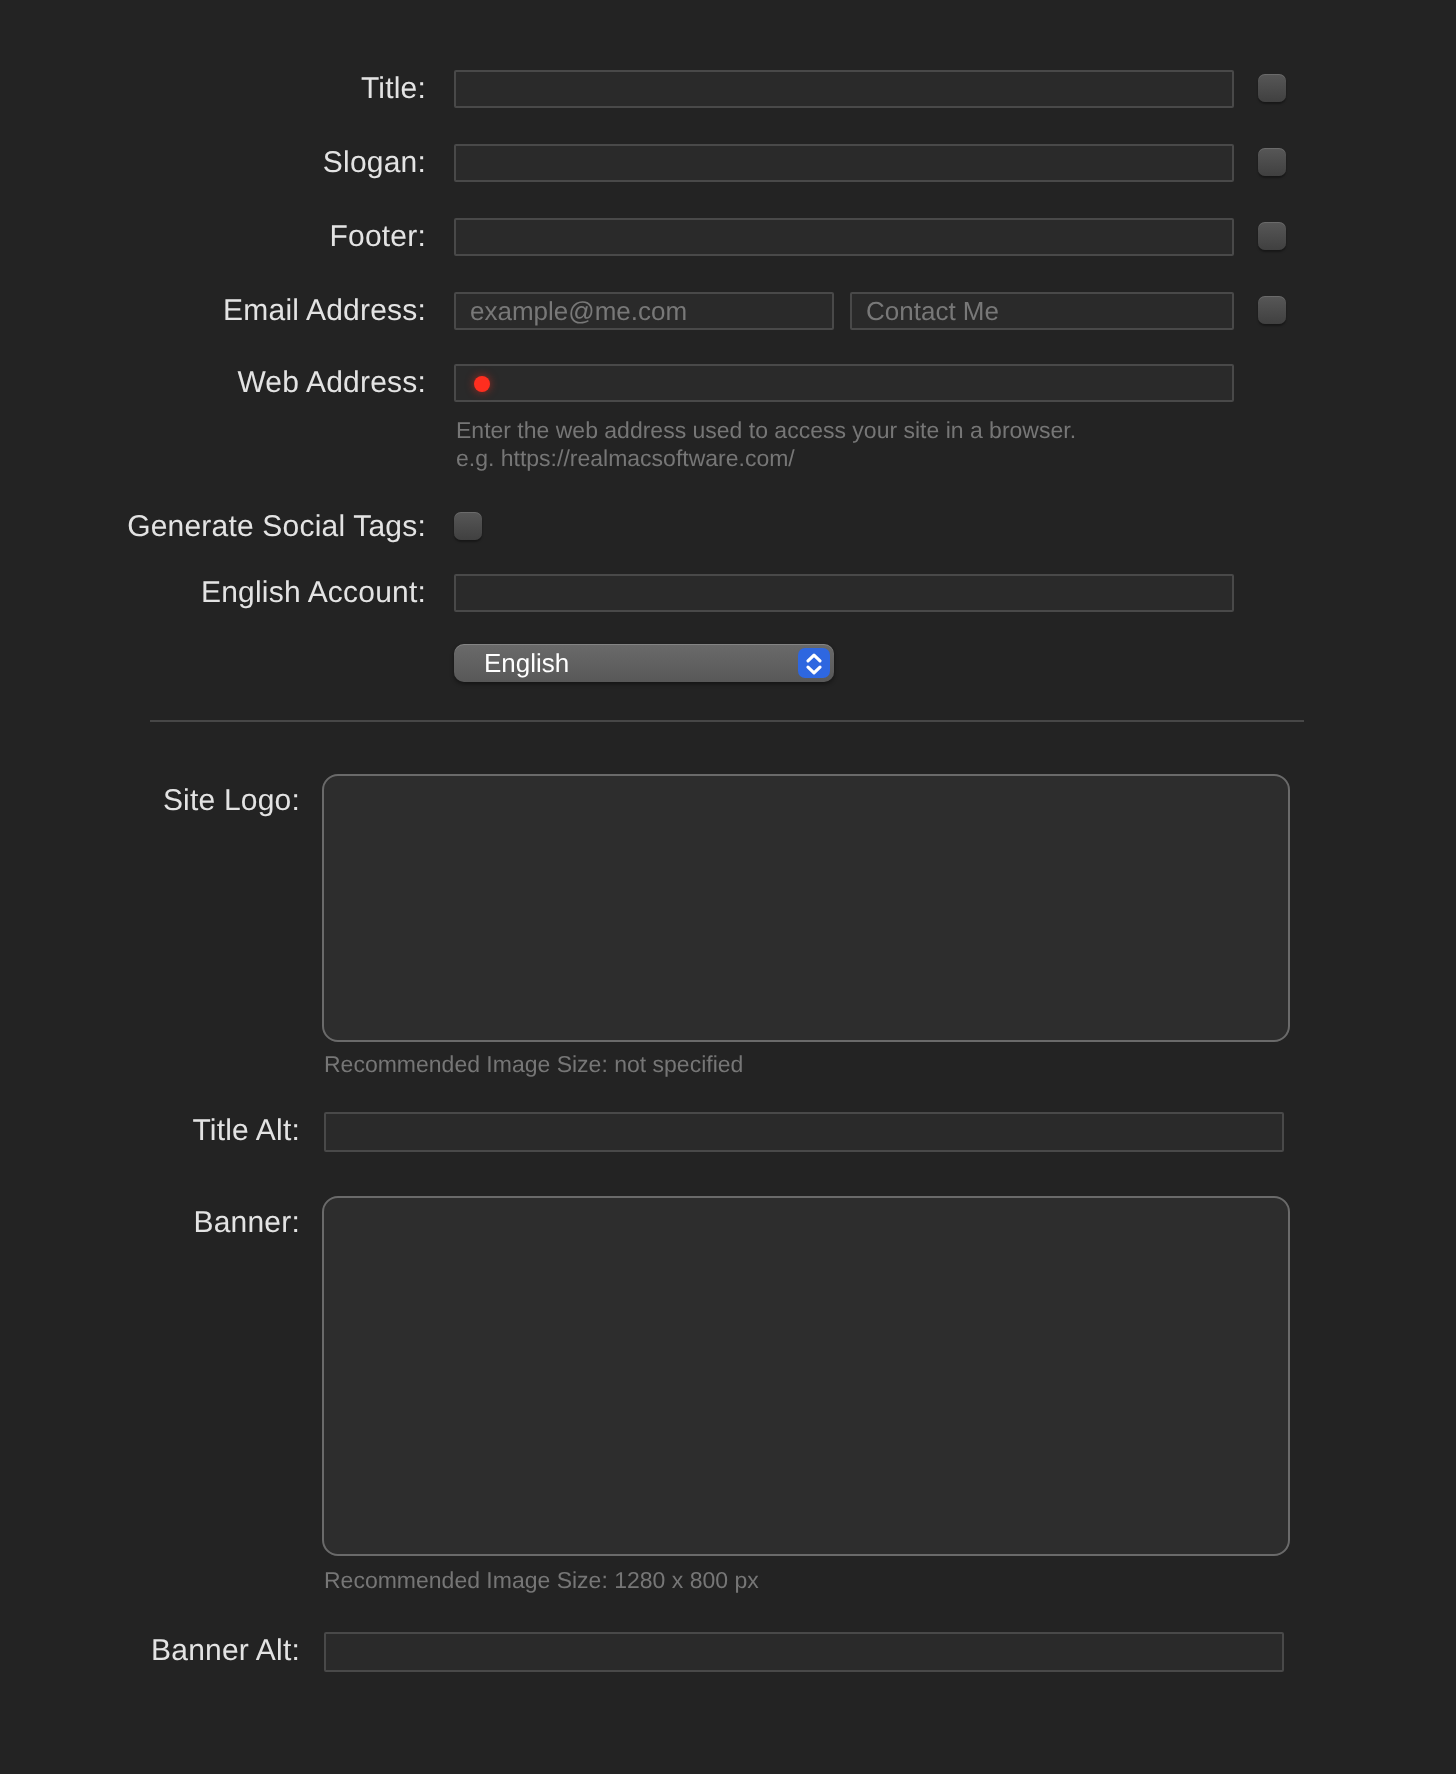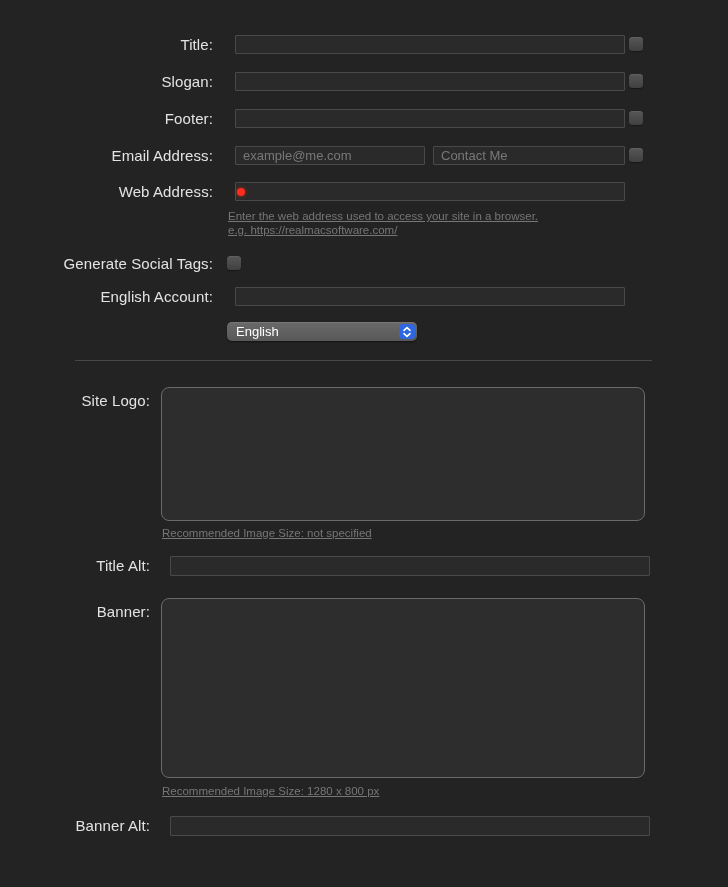--- a/index.html
+++ b/index.html
@@ -27,40 +27,38 @@
     position: absolute;
     height: 19px;
     background: #2a2a2a;
     border: 1px solid #494949;
     color: #dcdcdc;
     font-size: 13px;
     font-family: "Liberation Sans", sans-serif;
     padding: 0 7px;
     border-radius: 1px;
     outline: none;
-    margin-left: 8px;
   }
   .tf::placeholder { color: #787878; opacity: 1; }
   .tf2 { height: 20px; }
 
   .cb {
     position: absolute;
     width: 14px; height: 14px;
     border-radius: 3.5px;
     background: linear-gradient(180deg, #575757, #404040);
     box-shadow: inset 0 0.5px 0 rgba(255,255,255,0.12), 0 1px 1px rgba(0,0,0,0.35);
     cursor: default;
   }
 
   .helper {
     position: absolute;
     color: #767676;
     font-size: 11.5px;
     line-height: 14px;
-    text-decoration: underline;
   }
 
   .dot {
     position: absolute;
     left: 10px; top: 50%;
     width: 8px; height: 8px;
     margin-top: -4px;
     border-radius: 50%;
     background: #fe2e1f;
     box-shadow: 0 0 4px rgba(255,45,30,0.55);
@@ -75,21 +73,21 @@
     width: 190px; height: 19px;
     border-radius: 5px;
     background: linear-gradient(180deg, #6a6a6a, #585858);
     box-shadow: 0 1px 2px rgba(0,0,0,0.45), inset 0 0.5px 0 rgba(255,255,255,0.18);
     display: flex; align-items: center;
     cursor: default;
   }
   .popup-text {
     color: #ffffff;
     font-size: 13px;
-    padding-left: 9px;
+    padding-left: 15px;
     flex: 1;
     line-height: 19px;
   }
   .popup-stepper {
     position: absolute;
     right: 2px; top: 2px;
     width: 16px; height: 15px;
     border-radius: 3.5px;
     background: #2e67e0;
     display: flex; align-items: center; justify-content: center;

